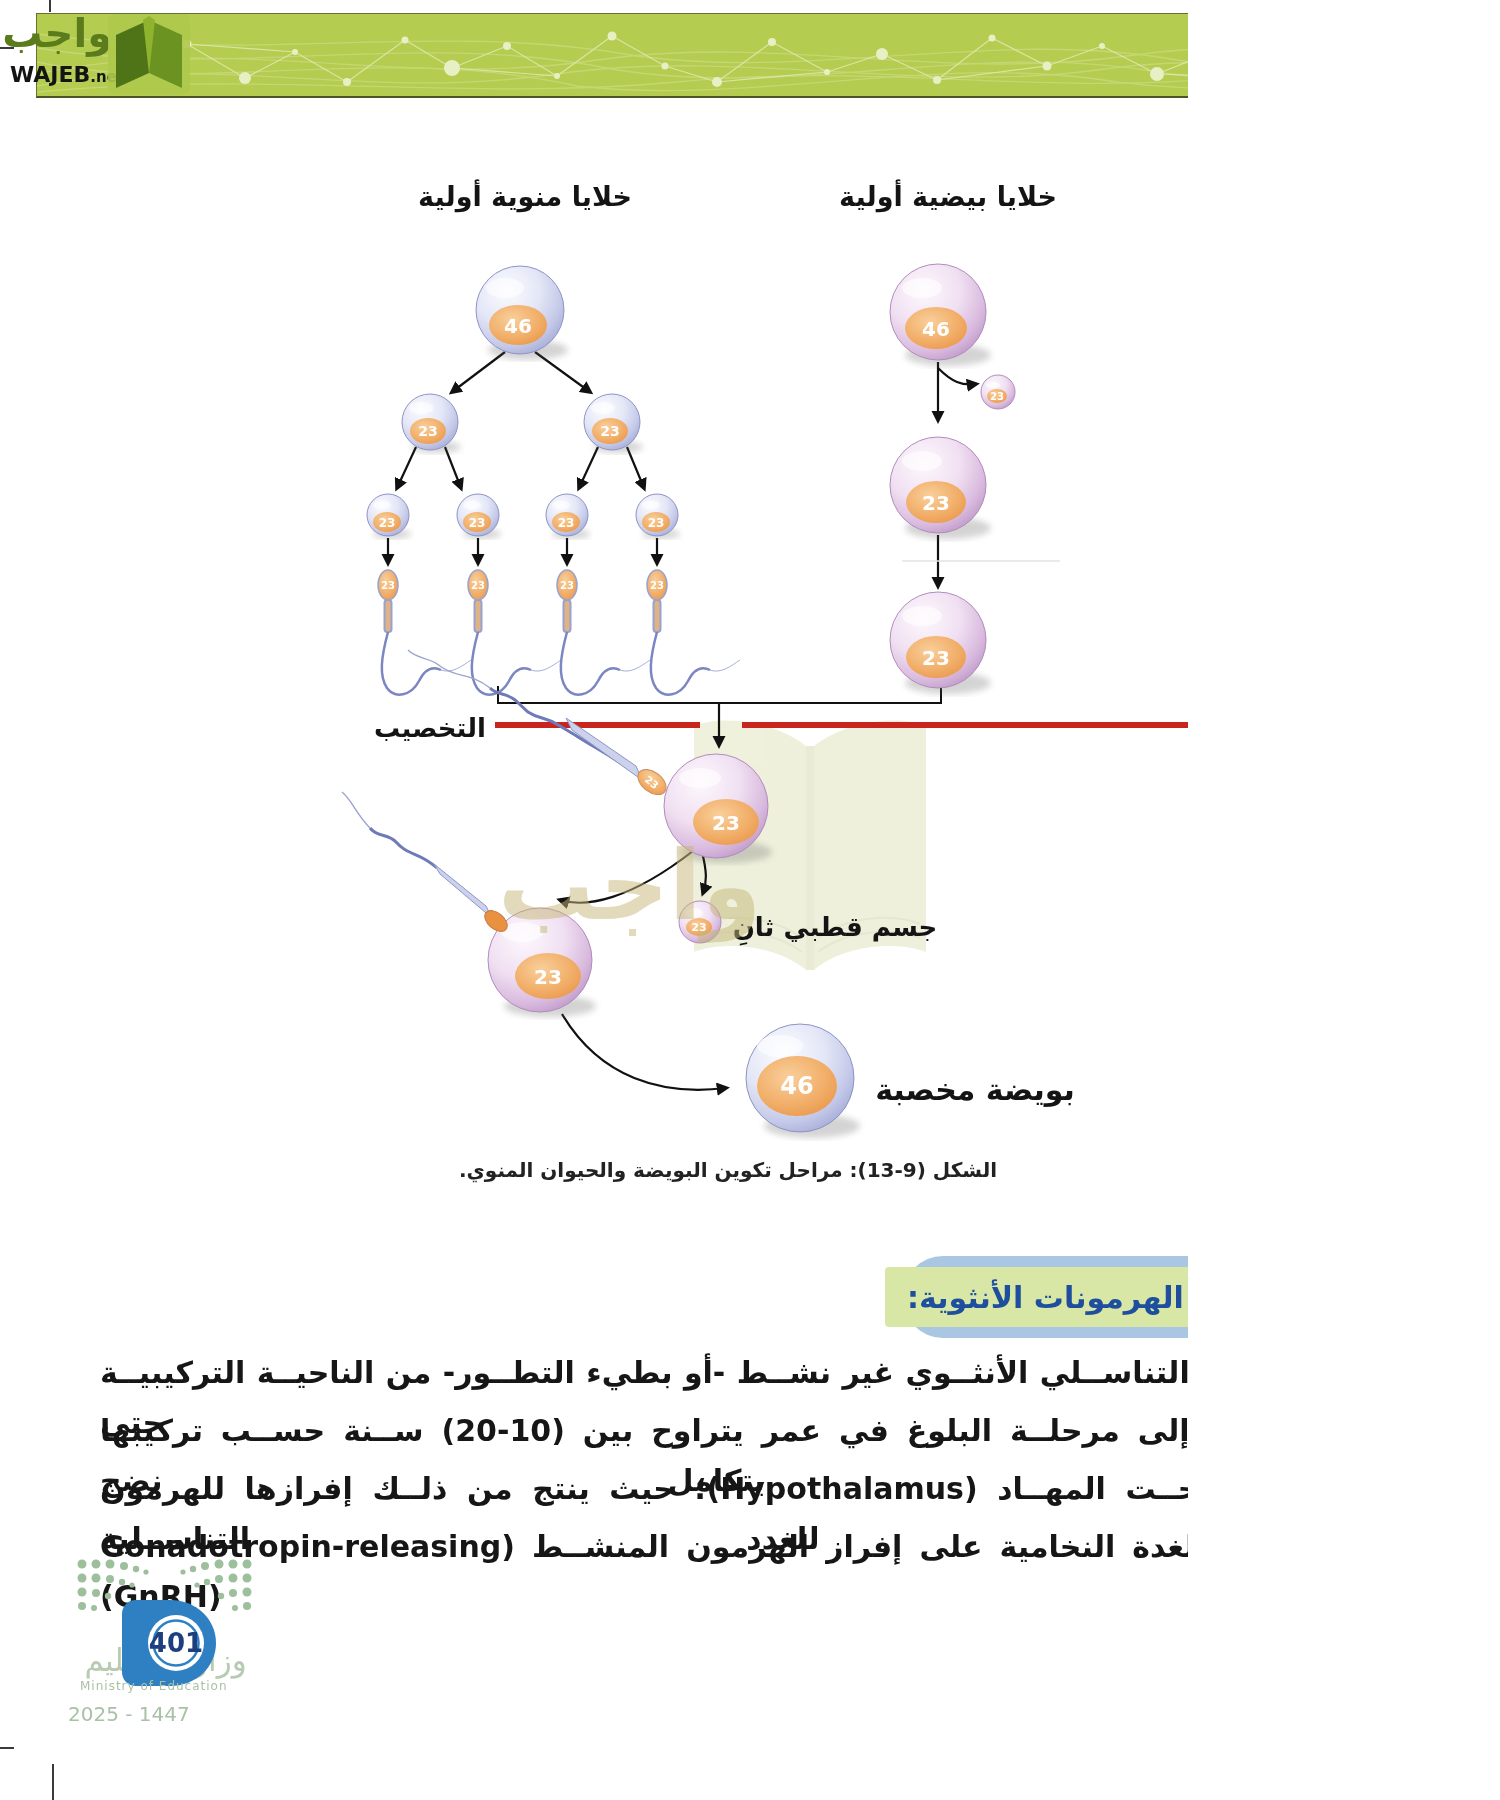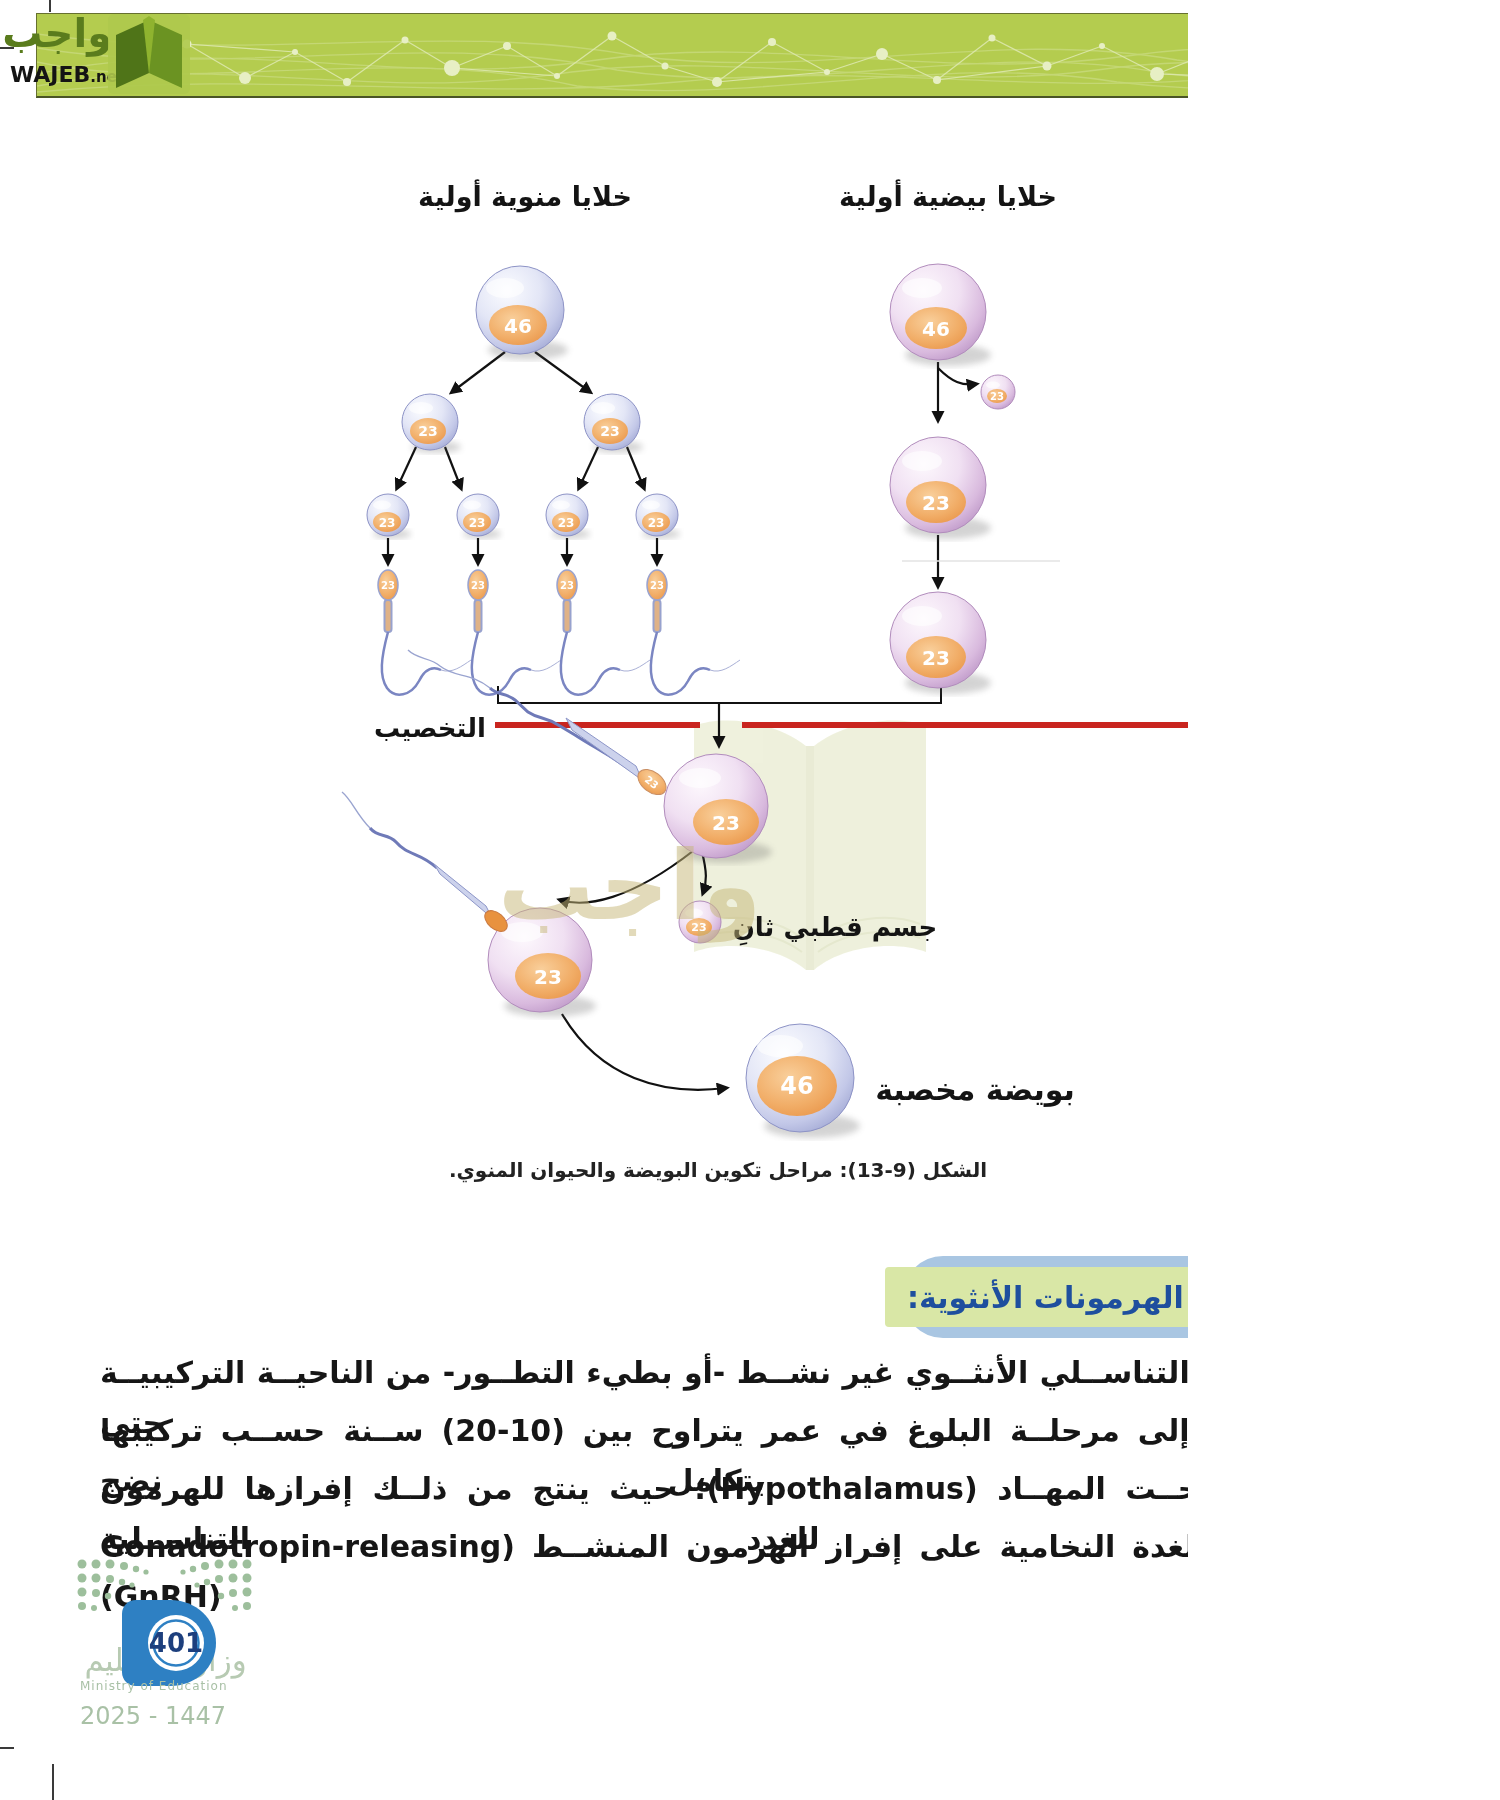--- a/index.html
+++ b/index.html
@@ -25,38 +25,38 @@
   .num{fill:#ffffff;text-anchor:middle;}
   .dlabel{fill:#141414;text-anchor:middle;}
   
   .wm-ar{position:absolute;left:498px;top:836px;width:256px;text-align:center;
          font-size:96px;font-weight:bold;color:#c6b778;opacity:.5;line-height:100px;}
   .wm-en{position:absolute;left:500px;top:924px;width:300px;font-weight:bold;
          color:#8d8d85;opacity:.6;white-space:nowrap;}
   .wm-en .big{font-size:46px;}
   .wm-en .small{font-size:40px;}
   
-  .caption{position:absolute;left:348px;top:1158px;width:740px;text-align:center;direction:rtl;
+  .caption{position:absolute;left:358px;top:1158px;width:740px;text-align:center;direction:rtl;
            font-size:20px;font-weight:bold;color:#222;}
   
   .headbox{position:absolute;left:885px;top:1256px;width:410px;height:82px;}
   .headband{position:absolute;left:18px;top:0;right:0;bottom:0;background:#a9c6e2;
             border-radius:40px 8px 8px 40px;}
   .headgreen{position:absolute;left:0;top:11px;width:398px;height:60px;background:#d9e7a6;
              border-radius:4px;display:flex;align-items:center;justify-content:center;}
   .headgreen span{font-size:30px;font-weight:bold;color:#1e4f9e;direction:rtl;}
   
   .para{position:absolute;left:100px;top:1348px;width:1300px;direction:rtl;}
   .pline{font-size:30px;font-weight:bold;color:#161616;height:58px;line-height:50px;
          text-align:justify;text-align-last:justify;direction:rtl;}
   
   .min-ar{position:absolute;left:58px;top:1642px;width:215px;font-size:31px;color:#b7cab2;
           direction:rtl;text-align:center;}
   .min-en{position:absolute;left:80px;top:1679px;font-size:12px;color:#a9c1a6;letter-spacing:1px;}
-  .min-yr{position:absolute;left:80px;top:1702px;font-size:24px;color:#a9c1a6;}
+  .min-yr{position:absolute;left:68px;top:1702px;font-size:20px;color:#a9c1a6;}
 </style>
 </head>
 <body>
 
 <div class="page">
 
   <div class="crop" style="left:49px;top:0;width:2px;height:12px;"></div>
   <div class="crop" style="left:0;top:47px;width:14px;height:2px;"></div>
   <div class="crop" style="left:1449px;top:0;width:2px;height:10px;"></div>
   <div class="crop" style="left:1462px;top:41px;width:38px;height:2px;"></div>

